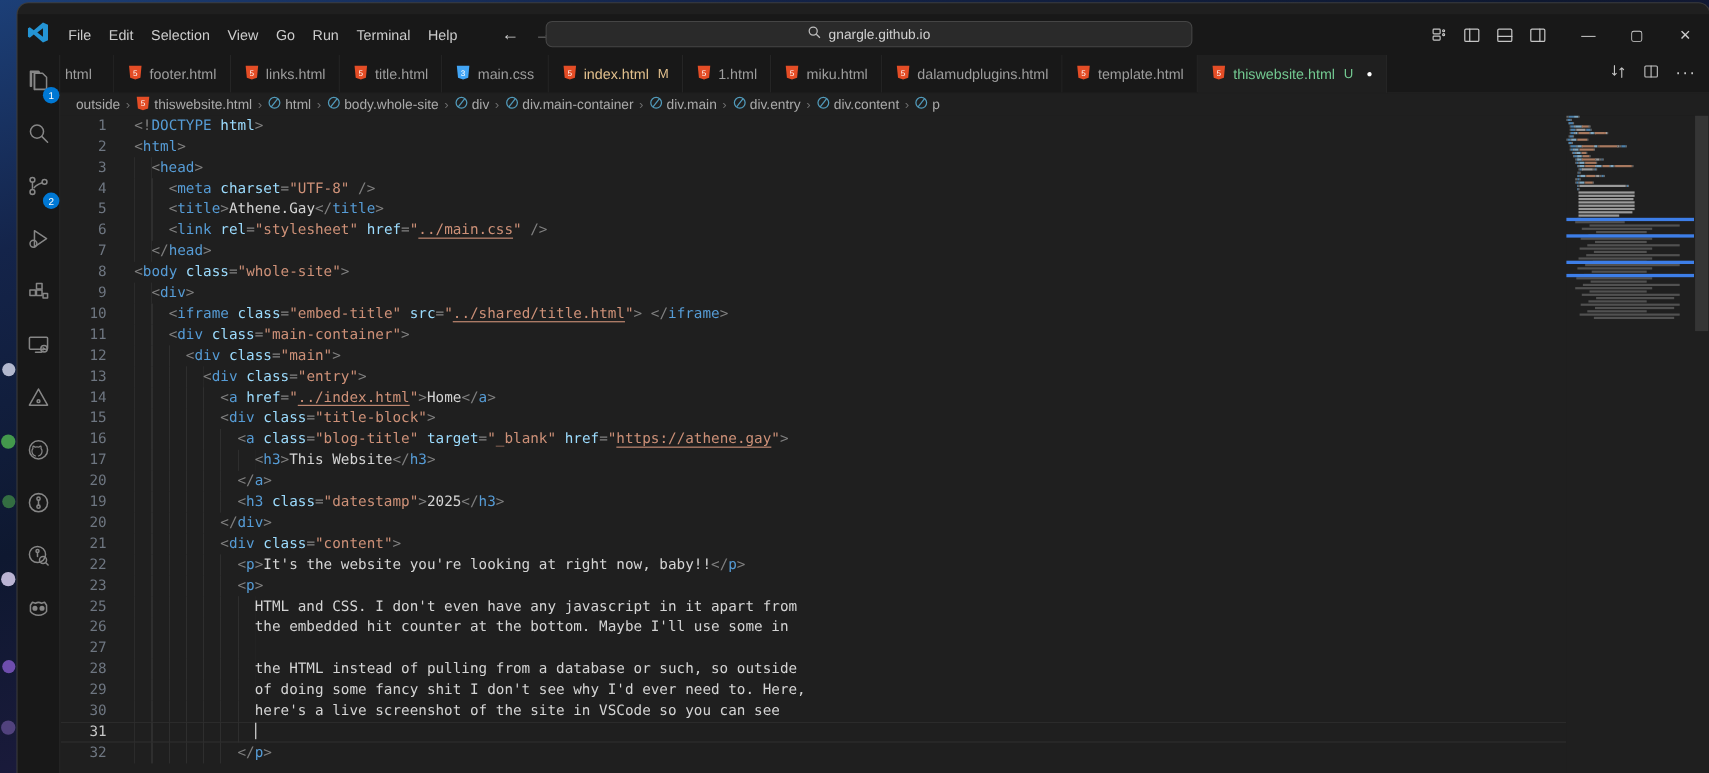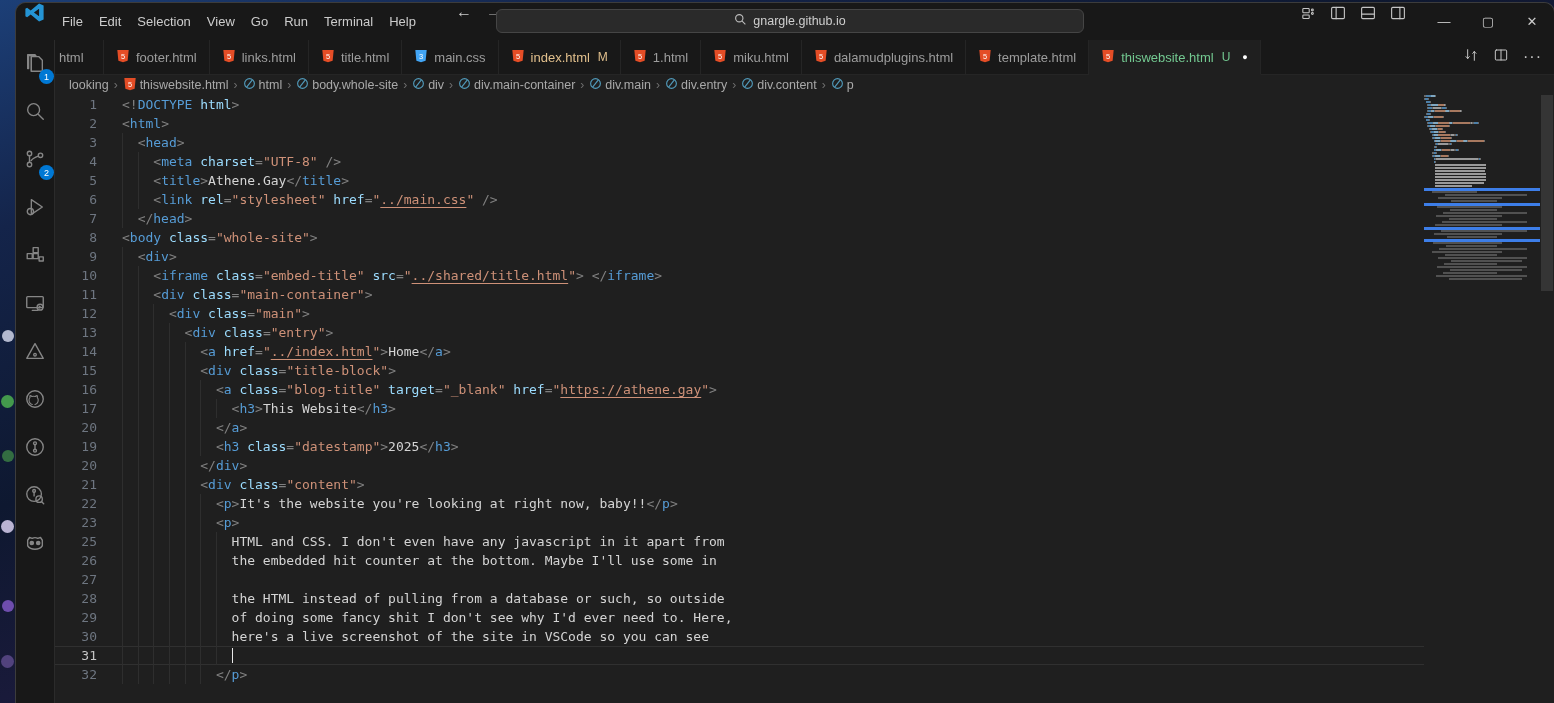--- a/index.html
+++ b/index.html
@@ -5,21 +5,21 @@
   * { margin:0; padding:0; box-sizing:border-box; }
   html,body { width:1554px; height:703px; overflow:hidden; background:#0d1526; font-family:"Liberation Sans", sans-serif; }
 
   
   .desktop { position:absolute; inset:0; background:linear-gradient(160deg,#1c3f77 0%,#14244a 18%,#0e1830 40%,#241c44 70%,#332153 100%); }
   .blob { position:absolute; border-radius:50%; opacity:.85; }
 
   .window { position:absolute; left:16px; top:3px; right:0; bottom:0; background:#1f1f1f; border-radius:10px 10px 0 0; overflow:hidden; display:flex; flex-direction:column; box-shadow:0 0 0 1px #3c3c3c; }
 
   
-  .titlebar { position:relative; height:37px; background:#181818; flex:none; display:flex; color:#cccccc; }
+  .titlebar { position:relative; height:37px; background:#181818; flex:none; display:flex; align-items:center; color:#cccccc;margin-top:10px; }
   .vscode-logo { margin:0 10px 0 9px; flex:none; }
   .menus { display:flex; align-items:center; }
   .menu-item { padding:4px 8px; font-size:13px; color:#cccccc; border-radius:5px; cursor:default; }
   .nav-arrows { position:absolute; left:440px; display:flex; gap:14px; font-size:16px; color:#cccccc; }
   .nav-arrows .dim { color:#8a8a8a; }
   .cmd-center { position:absolute; left:480px; top:6px; width:588px; height:24px; background:#2a2a2a; border:1px solid #454545; border-radius:6px; display:flex; align-items:center; justify-content:center; gap:6px; font-size:12.5px; color:#cfcfcf; }
   .layout-icons { position:absolute; right:146px; display:flex; gap:10px; align-items:center; }
   .layout-icons .lic { width:20px; height:20px; display:flex; align-items:center; justify-content:center; color:#c5c5c5; }
   .win-ctrls { position:absolute; right:0; top:0; height:37px; display:flex; }
   .win-btn { width:44px; height:37px; display:flex; align-items:center; justify-content:center; color:#cccccc; font-size:13px; }
@@ -330,21 +330,21 @@
                 <path d="M17 20V7M17 7l-2.5 2.5M17 7l2.5 2.5"></path>
               </svg></span>
             <span><svg width="16" height="16" viewBox="0 0 24 24" fill="none" stroke="currentColor" stroke-width="1.5" stroke-linecap="round" stroke-linejoin="round">
                 <rect x="3.5" y="4.5" width="17" height="15" rx="1.5"></rect>
                 <line x1="12" y1="4.5" x2="12" y2="19.5"></line>
               </svg></span>
             <span><span style="font-size:16px;letter-spacing:1px;">···</span></span>
           </div>
         </div>
       <div class="breadcrumbs" id="breadcrumbs">
-          <span class="crumb">looking</span>
+          <span class="crumb">outside</span>
           <span class="crumb-sep">›</span>
           <span class="crumb"><span><svg width="14" height="14" viewBox="0 0 16 16">
                 <path d="M1.5 1h13l-1.2 12.3L8 15.2 2.7 13.3z" fill="#e44d26"></path>
                 <text x="8" y="11.2" font-size="8.5" fill="#fff" text-anchor="middle" font-family="sans-serif">5</text>
               </svg></span>thiswebsite.html</span>
           <span class="crumb-sep">›</span>
           <span class="crumb"><span><svg width="13" height="13" viewBox="0 0 16 16" fill="none" stroke="#519aba" stroke-width="1.4">
                 <circle cx="8" cy="8" r="6"></circle>
                 <line x1="11.5" y1="3.5" x2="4.5" y2="12.5"></line>
               </svg></span>html</span>

